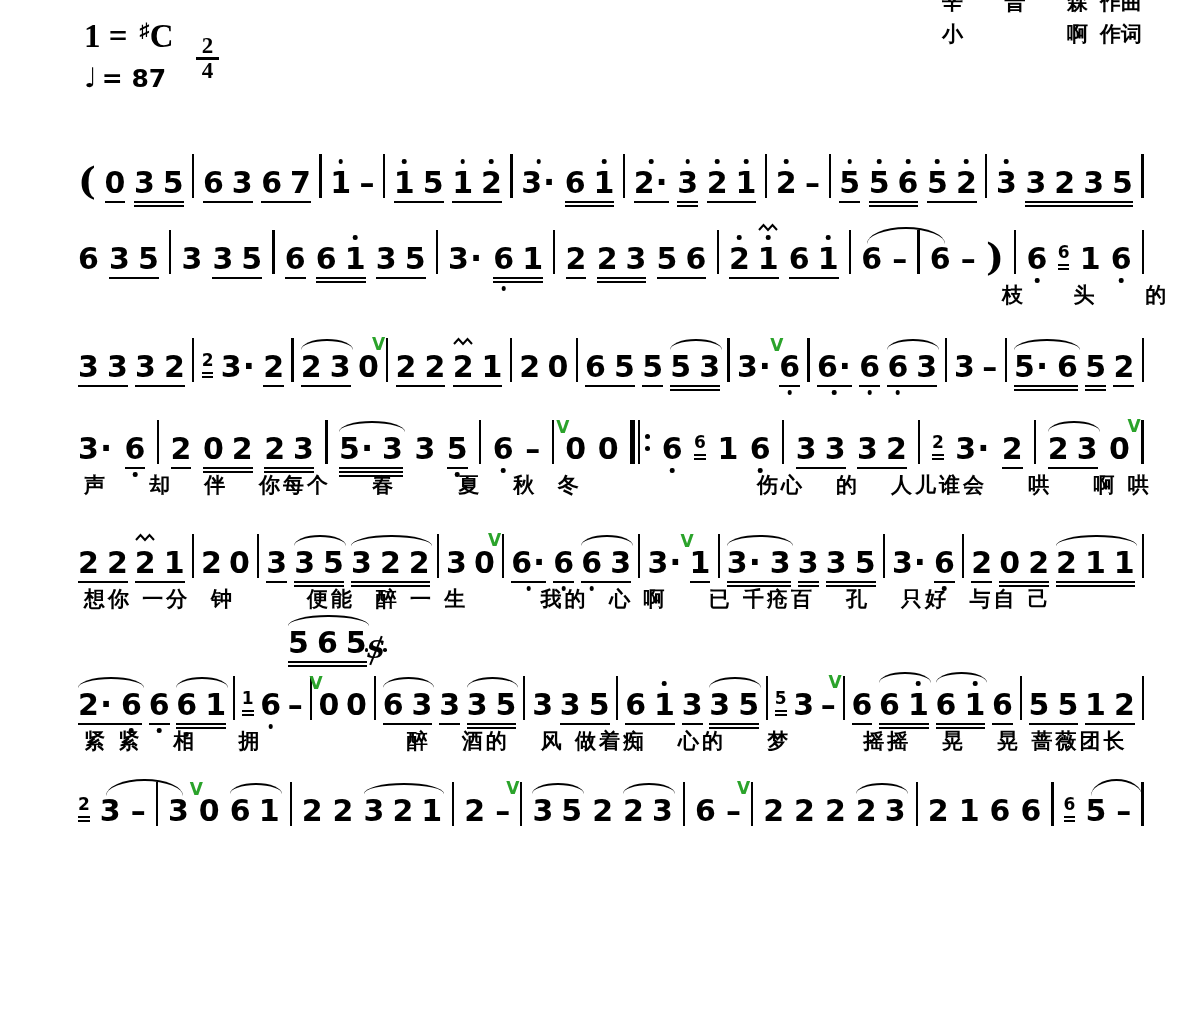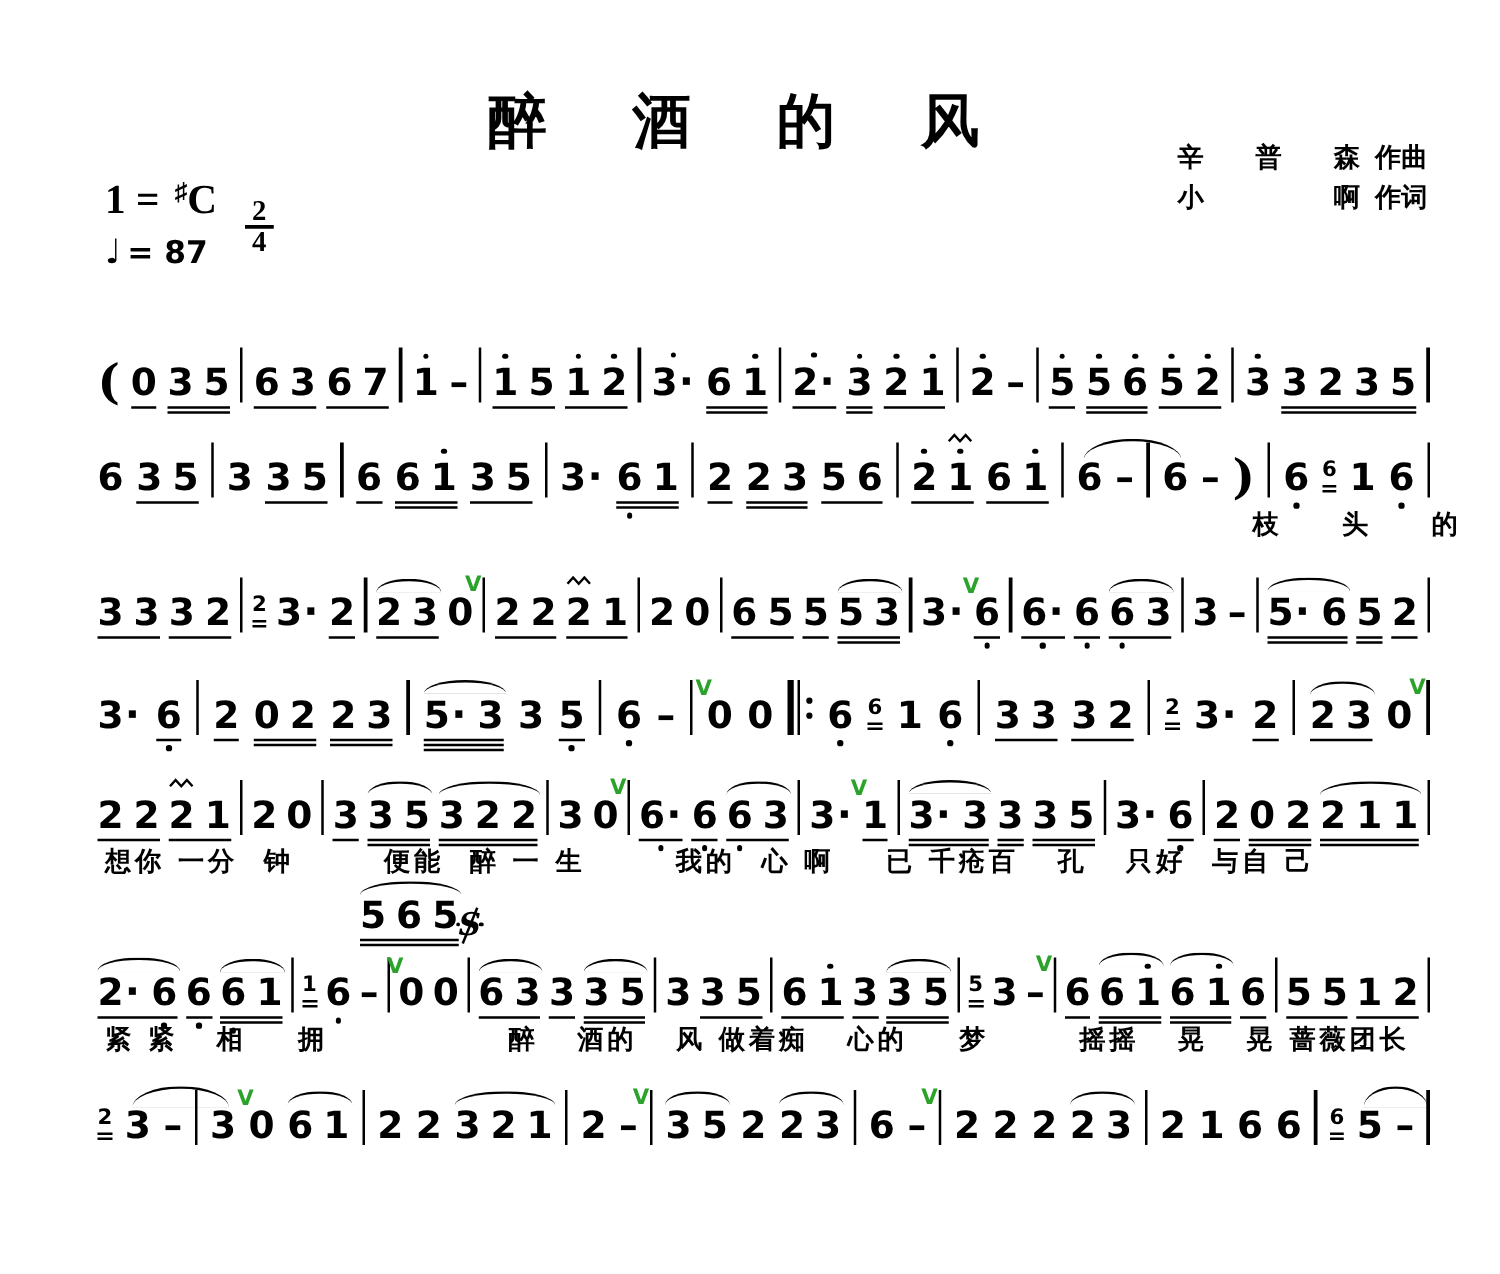--- a/index.html
+++ b/index.html
@@ -55,21 +55,20 @@
        font-size:21px;letter-spacing:3px;white-space:pre;line-height:27px}
   .ly-b{margin-left:1002px;letter-spacing:12px}
   .l-a{margin-top:12px}.l-b{margin-top:18px}.l-c{margin-top:16px}.l-d{margin-top:24px}
   .l-e{margin-top:22px}.l-f{margin-top:4px}.l-g{margin-top:14px}
   .extra{justify-content:flex-start;height:46px;margin-left:288px;margin-top:0}
 </style>
 </head>
 <body>
 
 <div class="page">
-  <h1 class="title">醉 酒 的 风</h1>
 
   <div class="head">
     <div class="keysig">
       <span>1 = </span><sup class="sharp">♯</sup><span>C</span>
       <span class="ts">
         <b>2</b>
         <i class="tsline"></i>
         <b>4</b>
       </span>
     </div>
@@ -601,20 +600,21 @@
         <i class="arc"></i>
       </span>
       <span class="tok nt">
         <span class="d"><span>0</span></span>
       </span>
       <span class="tok bar">
         <i class="bline"></i>
         <span class="vmk" style="color: rgb(43, 163, 43);">V</span>
       </span>
     </div>
+  <div class="lyr">声    却   伴   你每个    春      夏   秋  冬                 伤心   的   人儿谁会    哄    啊 哄</div>
 
   <div class="m-line l-e">
       <span class="tok nt">
         <span class="d"><span>2</span></span>
         <span class="d"><span>2</span></span>
         <i class="ul" style="bottom: -5px;"></i>
       </span>
       <span class="tok nt">
         <span class="d"><span>2</span><i class="mord"><svg width="21" height="9" viewBox="0 0 21 9">
               <path d="M1.5 7 L6 2 L10.5 7 L15 2 L19.5 7" stroke="#000" stroke-width="2" fill="none"></path>

